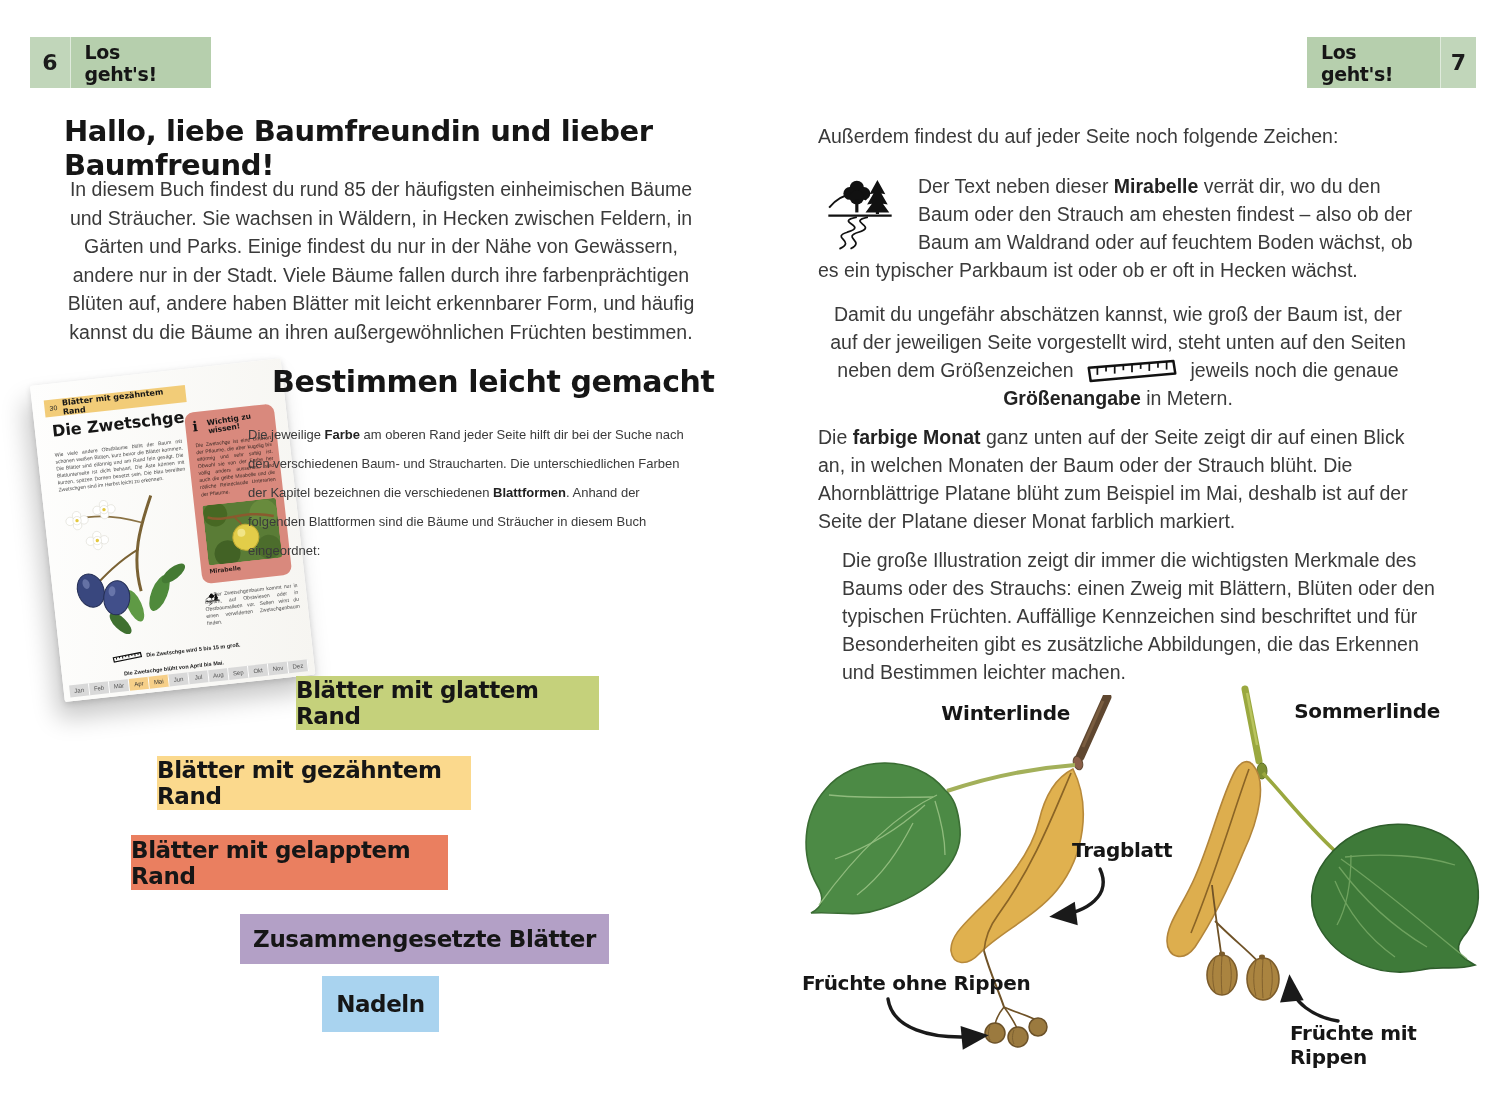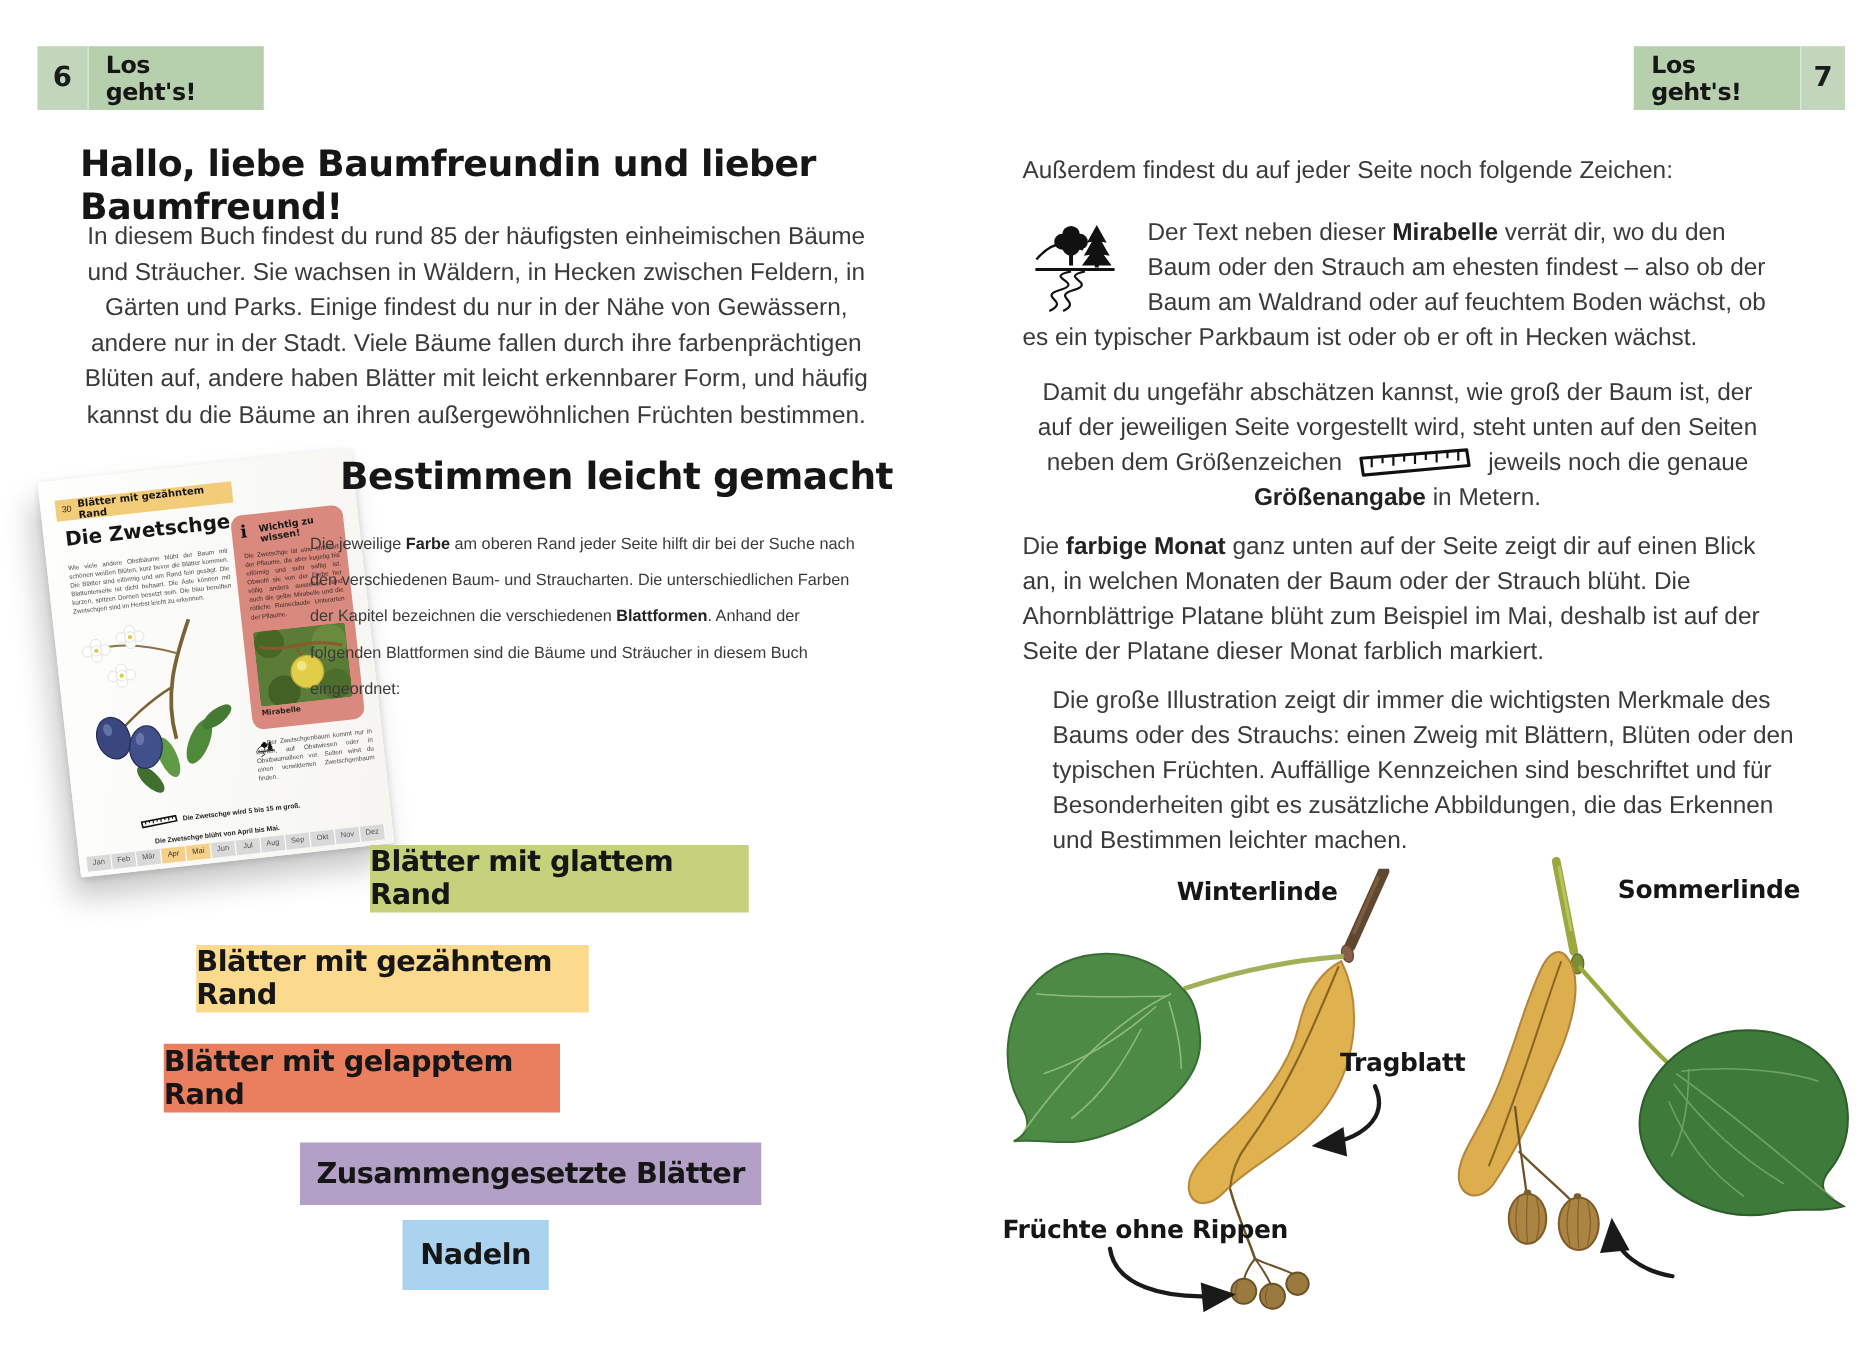--- a/index.html
+++ b/index.html
@@ -370,15 +370,16 @@
         </defs>
         <path d="M310,184 C 322,210 298,227 266,231" stroke="#1a1a1a" stroke-width="3.4" fill="none" stroke-linecap="round" marker-end="url(#ah)"></path>
         <path d="M98,314 C 102,342 138,356 192,351" stroke="#1a1a1a" stroke-width="3.4" fill="none" stroke-linecap="round" marker-end="url(#ah)"></path>
         <path d="M548,336 C 524,332 502,318 500,296" stroke="#1a1a1a" stroke-width="3.4" fill="none" stroke-linecap="round" marker-end="url(#ah)"></path>
       </svg>
 
       <div class="figlabel fl-center hand" style="left:60px;top:16px;width:220px">Winterlinde</div>
       <div class="figlabel fl-center hand" style="left:430px;top:14px;width:220px">Sommerlinde</div>
       <div class="figlabel hand" style="left:282px;top:153px">Tragblatt</div>
       <div class="figlabel hand" style="left:12px;top:286px">Früchte ohne Rippen</div>
+      <div class="figlabel hand" style="left:500px;top:336px">Früchte mit Rippen</div>
     </div>
   </div>
 </div>
 
 </body></html>

